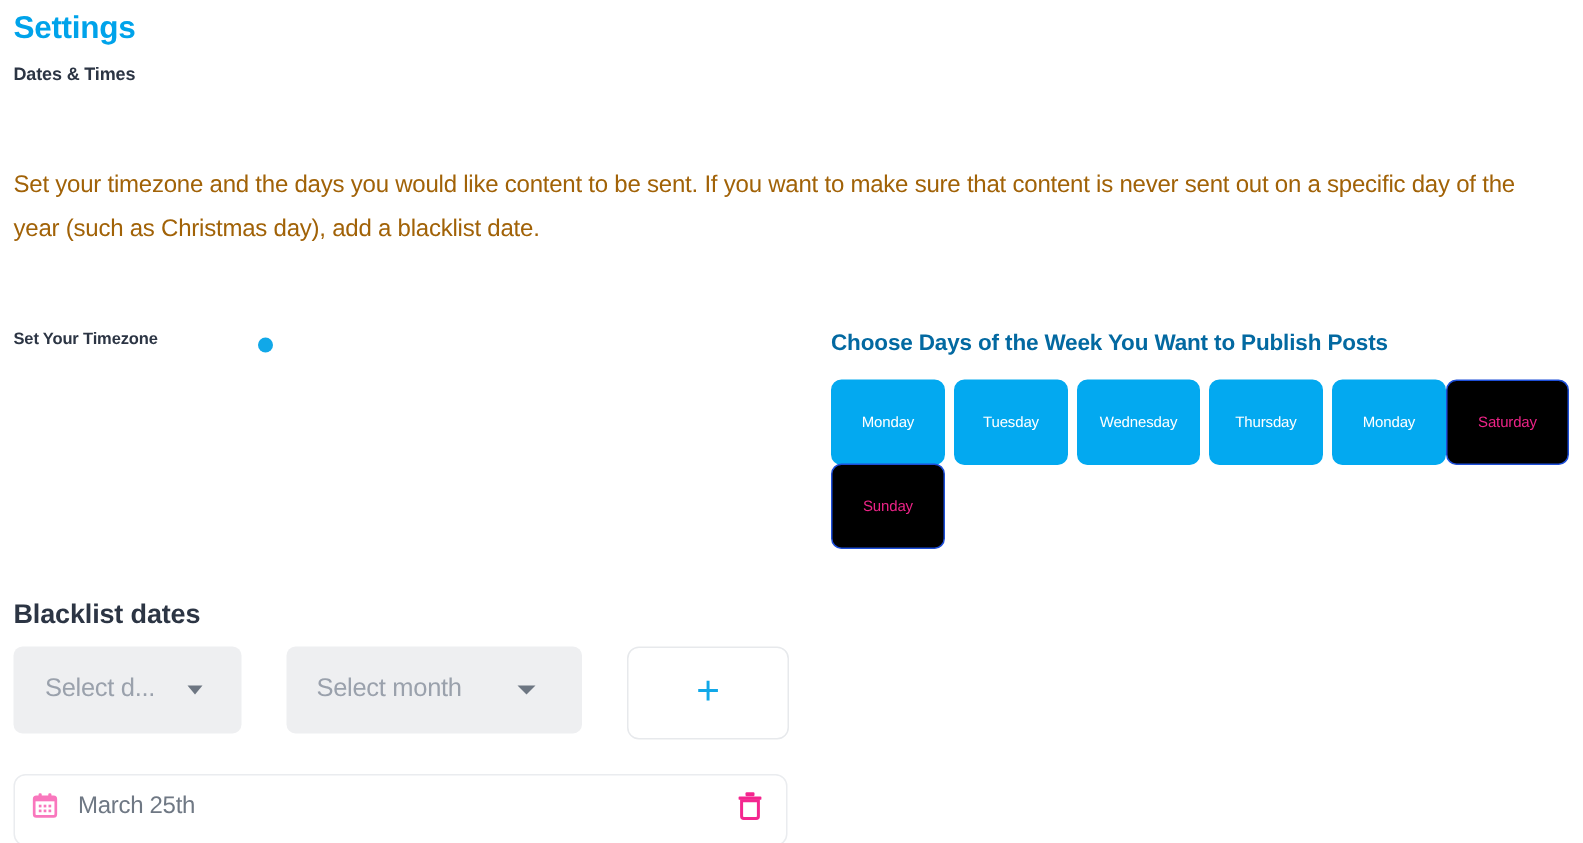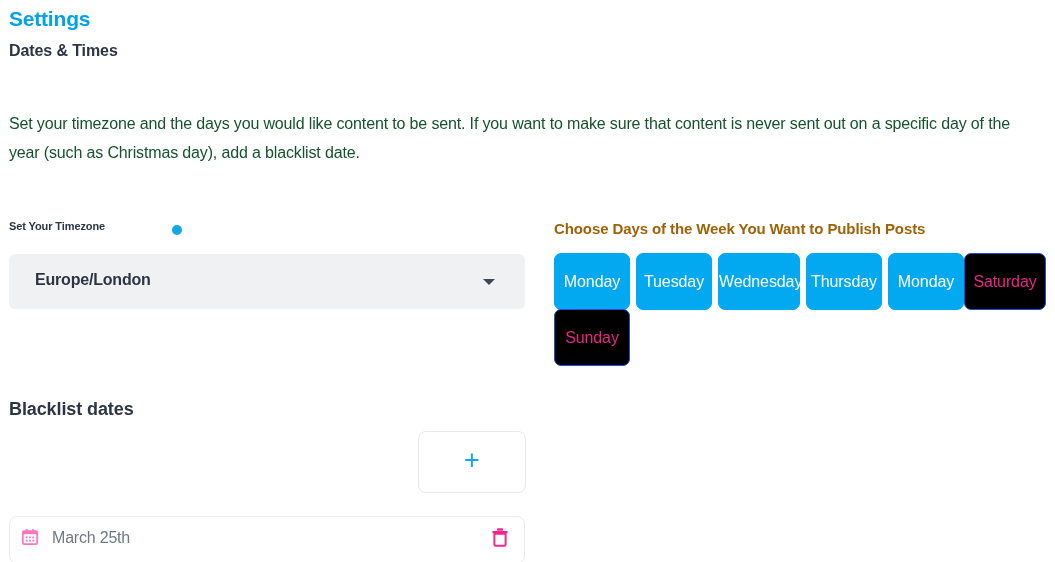--- a/index.html
+++ b/index.html
@@ -23,33 +23,33 @@
     position: absolute;
     left: 9px; top: 7px;
     font-size: 21px;
     font-weight: bold;
     color: #00a3ea;
     letter-spacing: -0.2px;
   }
   .subtitle {
     position: absolute;
     left: 9px; top: 42px;
-    font-size: 16px;
+    font-size: 12px;
     font-weight: bold;
     color: #2c3544;
     letter-spacing: -0.1px;
   }
 
   .intro {
     position: absolute;
     left: 9px; top: 109px;
     width: 1030px;
     font-size: 16px;
     line-height: 29px;
-    color: #14532d;
+    color: #a16207;
     letter-spacing: -0.15px;
   }
 
   
   .tz-label {
     position: absolute;
     left: 9px; top: 220px;
     font-size: 11px;
     font-weight: bold;
     color: #2c3544;
@@ -191,36 +191,36 @@
     width: 18px; height: 20px;
     cursor: pointer;
   }
 
   
   .days-label {
     position: absolute;
     left: 554px; top: 220px;
     font-size: 15px;
     font-weight: bold;
-    color: #a16207;
+    color: #0369a1;
     letter-spacing: -0.1px;
   }
 
   .days-wrap {
     position: absolute;
     left: 554px; top: 253px;
     width: 492px;
   }
   .day-btn {
     position: absolute;
     height: 57px;
     border-radius: 7px;
     box-sizing: border-box;
     cursor: pointer;
-    font-size: 16px;
+    font-size: 10px;
     letter-spacing: -0.1px;
   }
   .day-btn span {
     position: absolute;
     left: 0; right: 0;
     top: 50%;
     transform: translateY(-50%);
     text-align: center;
     display: block;
   }
@@ -240,28 +240,32 @@
 
 <div class="page">
 
   <div class="title">Settings</div>
   <div class="subtitle">Dates &amp; Times</div>
   <div class="intro">Set your timezone and the days you would like content to be sent. If you want to make sure that content is never sent out on a specific day of the year (such as Christmas day), add a blacklist date.</div>
 
   <div class="tz-label">Set Your Timezone</div>
   <div class="tz-dot"></div>
 
-  <div class="tz-select">
-    <div class="val">Europe/London</div>
-    <div class="caret-dark"></div>
-  </div>
 
   <div class="bl-label">Blacklist dates</div>
 
-
+  <div class="sel-day">
+    <div class="ph">Select d...</div>
+    <div class="caret"></div>
+  </div>
+
+  <div class="sel-month">
+    <div class="ph">Select month</div>
+    <div class="caret"></div>
+  </div>
 
   <div class="add-btn">
     <div class="plus">+</div>
   </div>
 
   <div class="date-card">
     <span class="cal-ico">
       <svg width="18" height="18" viewBox="0 0 20 20">
         <rect x="2" y="3.5" width="16" height="14.5" rx="1.6" fill="none" stroke="#f977bd" stroke-width="2"></rect>
         <rect x="2" y="3.5" width="16" height="3.4" fill="#f977bd"></rect>

